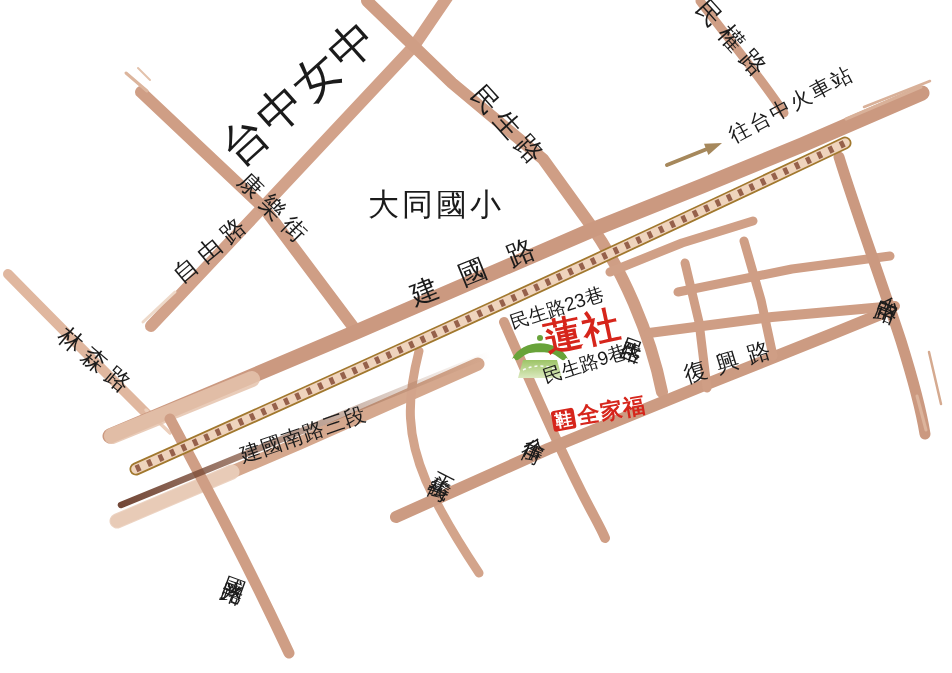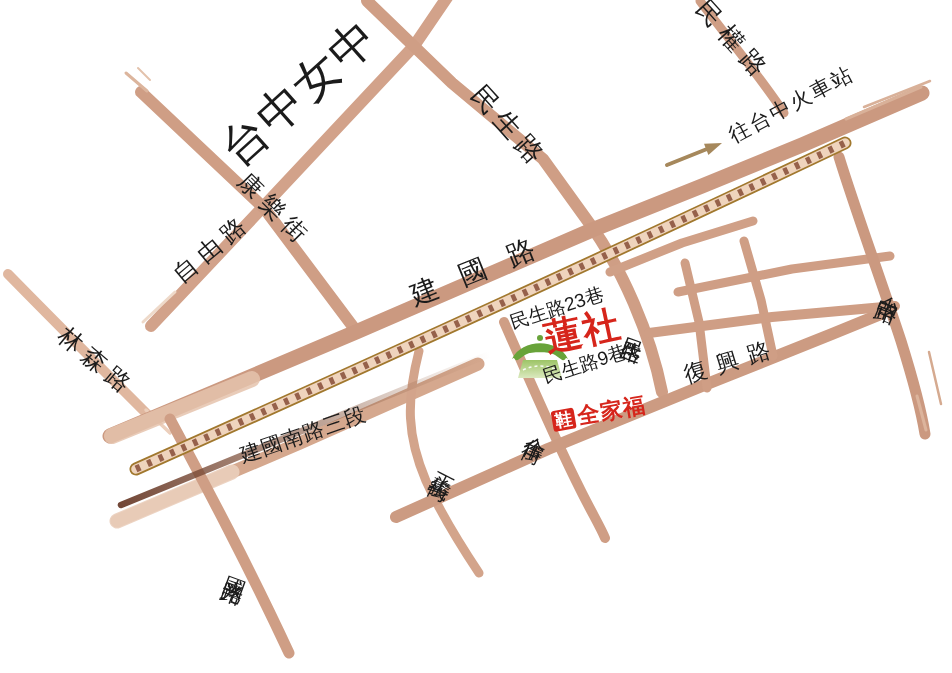--- a/index.html
+++ b/index.html
@@ -86,20 +86,21 @@
       <path d="M 523 360 L 557 360 L 562 378 L 518 378 Z" fill="url(#templebody)"></path>
       <path d="M 512 359 C 522 338 558 338 568 359 C 556 350 524 350 512 359 Z" fill="#68a33a"></path>
       <path d="M 517 357 Q 540 338 563 357" stroke="#68a33a" stroke-width="6" fill="none" stroke-linecap="round"></path>
       <circle cx="540" cy="338" r="3" fill="#68a33a"></circle>
       <path d="M 523 370 Q 540 362 557 370" stroke="#ffffff" stroke-width="1.5" fill="none" stroke-dasharray="3 3" opacity="0.9"></path>
     </g>
   </svg>
 
   <div class="lbl" style="left:299px;top:92px;font-size:46px;letter-spacing:2px;transform:translate(-50%,-50%) rotate(-42deg);">台中女中</div>
 
+  <div class="lbl" style="left:436px;top:204px;font-size:31px;letter-spacing:3px;transform:translate(-50%,-50%);">大同國小</div>
 
   <div class="lbl" style="left:484px;top:268px;font-size:28px;letter-spacing:24px;transform:translate(-50%,-50%) rotate(-22deg);">建國路</div>
 
   <div class="lbl" style="left:509px;top:127px;font-size:27px;letter-spacing:6px;transform:translate(-50%,-50%) rotate(48deg);">民生路</div>
 
   <div class="lbl" style="left:734px;top:41px;font-size:25px;letter-spacing:8px;transform:translate(-50%,-50%) rotate(48deg);">民權路</div>
 
   <div class="lbl" style="left:791px;top:104px;font-size:21px;letter-spacing:2px;transform:translate(-50%,-50%) rotate(-28deg);">往台中火車站</div>
 
   <div class="lbl" style="left:212px;top:248px;font-size:24px;letter-spacing:7px;transform:translate(-50%,-50%) rotate(-40deg);">自由路</div>

